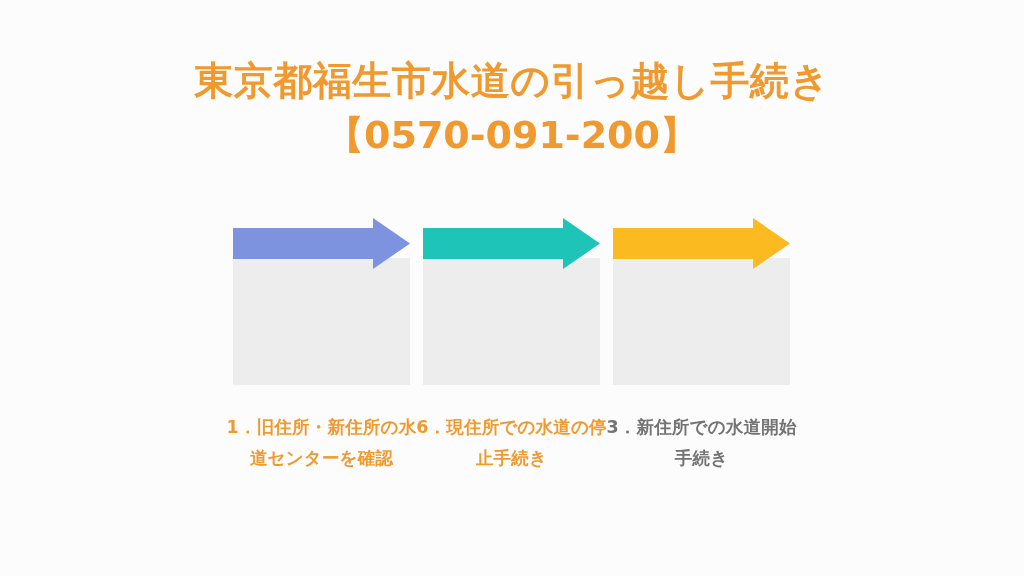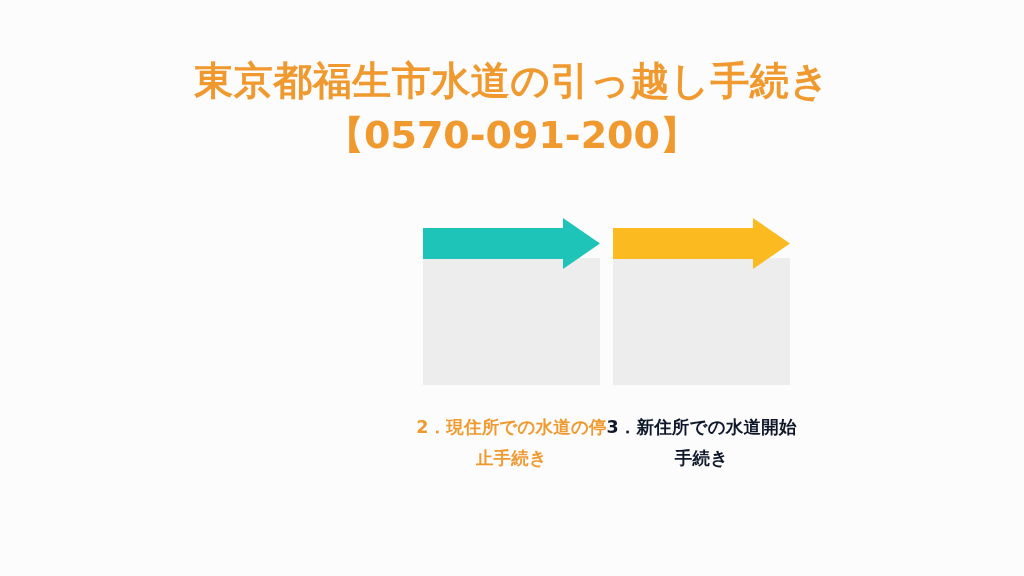--- a/index.html
+++ b/index.html
@@ -104,31 +104,38 @@
 
 <div id="infographic">
 
   <div class="title-block">
     <span class="title-line line-1" style="color: rgb(240, 153, 47);">東京都福生市水道の引っ越し手続き</span>
     <span class="title-line line-2" style="color: rgb(240, 153, 47);">【0570-091-200】</span>
   </div>
 
   <div class="steps">
 
+    <div class="step step-1">
+      <div class="panel" style="background: rgb(237, 237, 237);"></div>
+      <svg class="arrow" viewBox="0 0 177 54" preserveAspectRatio="none">
+        <polygon id="arrow-shape-1" points="0,10 140,10 140,0 177,25.5 140,51 140,41 0,41" fill="#7d93e0"></polygon>
+      </svg>
+      <div class="caption" style="color: rgb(240, 153, 47);">1．旧住所・新住所の水道センターを確認</div>
+    </div>
 
     <div class="step step-2">
       <div class="panel" style="background: rgb(237, 237, 237);"></div>
       <svg class="arrow" viewBox="0 0 177 54" preserveAspectRatio="none">
         <polygon id="arrow-shape-2" points="0,10 140,10 140,0 177,25.5 140,51 140,41 0,41" fill="#1fc4b8"></polygon>
       </svg>
-      <div class="caption" style="color: rgb(240, 153, 47);">2．現住所での水道の停止手続き</div>
+      <div class="caption" style="color: rgb(240, 153, 47);">6．現住所での水道の停止手続き</div>
     </div>
 
     <div class="step step-3">
       <div class="panel" style="background: rgb(237, 237, 237);"></div>
       <svg class="arrow" viewBox="0 0 177 54" preserveAspectRatio="none">
         <polygon id="arrow-shape-3" points="0,10 140,10 140,0 177,25.5 140,51 140,41 0,41" fill="#fbbb20"></polygon>
       </svg>
-      <div class="caption" style="color: #0f172a;">3．新住所での水道開始手続き</div>
+      <div class="caption" style="color: #737373;">3．新住所での水道開始手続き</div>
     </div>
 
   </div>
 </div>
 
 </body></html>

